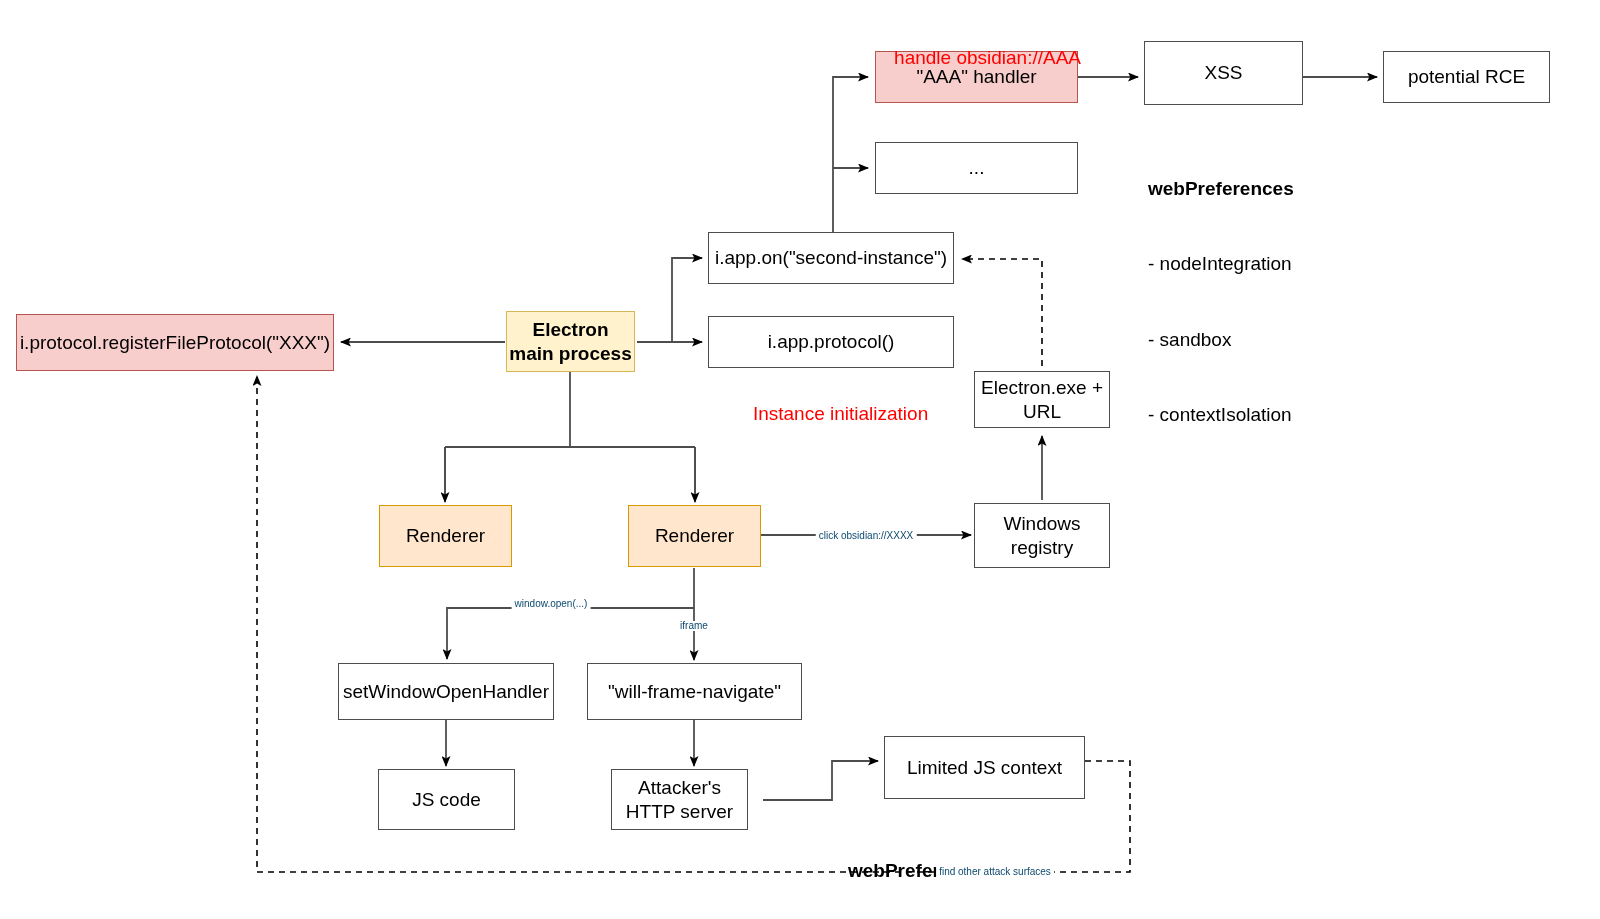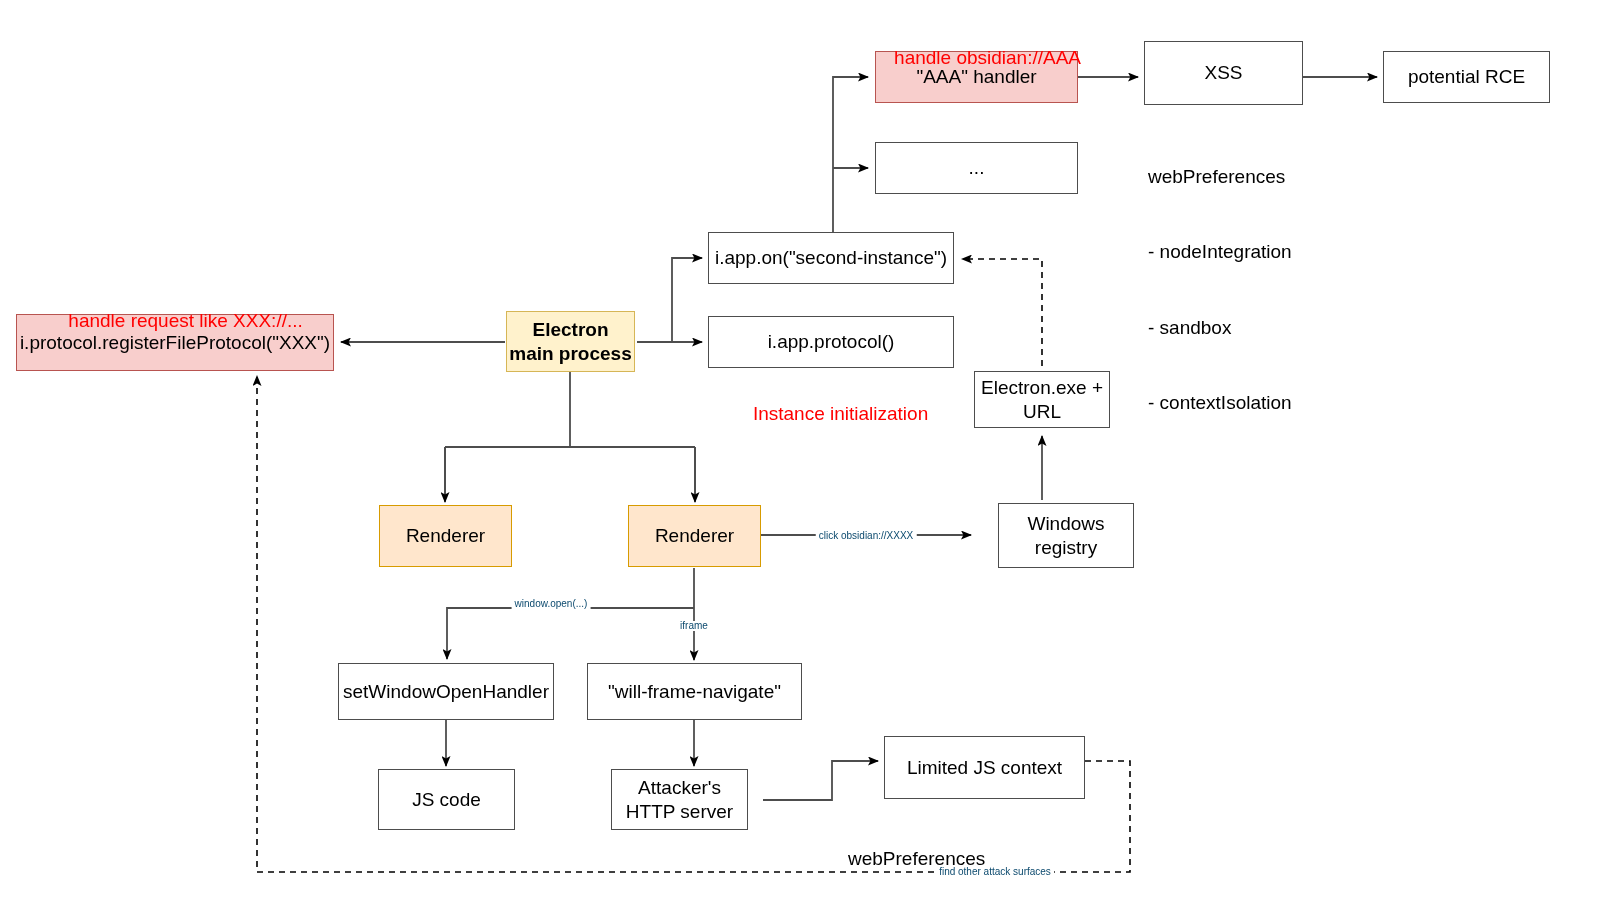--- a/index.html
+++ b/index.html
@@ -60,21 +60,22 @@
     white-space: pre;
   }
   .anno.red {
     color: #ff0000;
   }
   .anno.center {
     text-align: center;
     transform: translateX(-50%);
   }
   .anno .hdr {
-    font-weight: normal;
+    font-weight: bold;
+    margin-top: 12px;
   }
   .edge-label {
     position: absolute;
     font-size: 10px;
     color: #0c4a6e;
     background: #ffffff;
     padding: 0 3px;
     white-space: nowrap;
     transform: translate(-50%, -50%);
     line-height: 1;
@@ -169,21 +170,21 @@
 
   <div class="node" style="left:708px; top:316px; width:246px; height:52px;">
     <span>i.app.protocol()</span>
   </div>
 
   <div class="node" style="left:974px; top:371px; width:136px; height:57px;">
     <span>Electron.exe +
 URL</span>
   </div>
 
-  <div class="node" style="left:974px; top:503px; width:136px; height:65px;margin-left:24px;">
+  <div class="node" style="left:974px; top:503px; width:136px; height:65px;">
     <span>Windows
 registry</span>
   </div>
 
   <div class="node peach" style="left:379px; top:505px; width:133px; height:62px;">
     <span>Renderer</span>
   </div>
 
   <div class="node peach" style="left:628px; top:505px; width:133px; height:62px;">
     <span>Renderer</span>
@@ -207,23 +208,20 @@
   </div>
 
   <div class="node" style="left:884px; top:736px; width:201px; height:63px;">
     <span>Limited JS context</span>
   </div>
 
   <div class="anno red center" style="left:977px; top:20px;">
     <span>handle obsidian://AAA</span>
   </div>
 
-  <div class="anno red center" style="left:175px; top:283px;">
-    <span>handle request like XXX://...</span>
-  </div>
 
   <div class="anno red center" style="left:830px; top:376px;">
     <span>Instance initialization</span>
   </div>
 
   <div class="anno" style="left:1148px; top:114px;">
     <div class="hdr">webPreferences</div>
     <div>- nodeIntegration</div>
     <div>- sandbox</div>
     <div>- contextIsolation</div>

